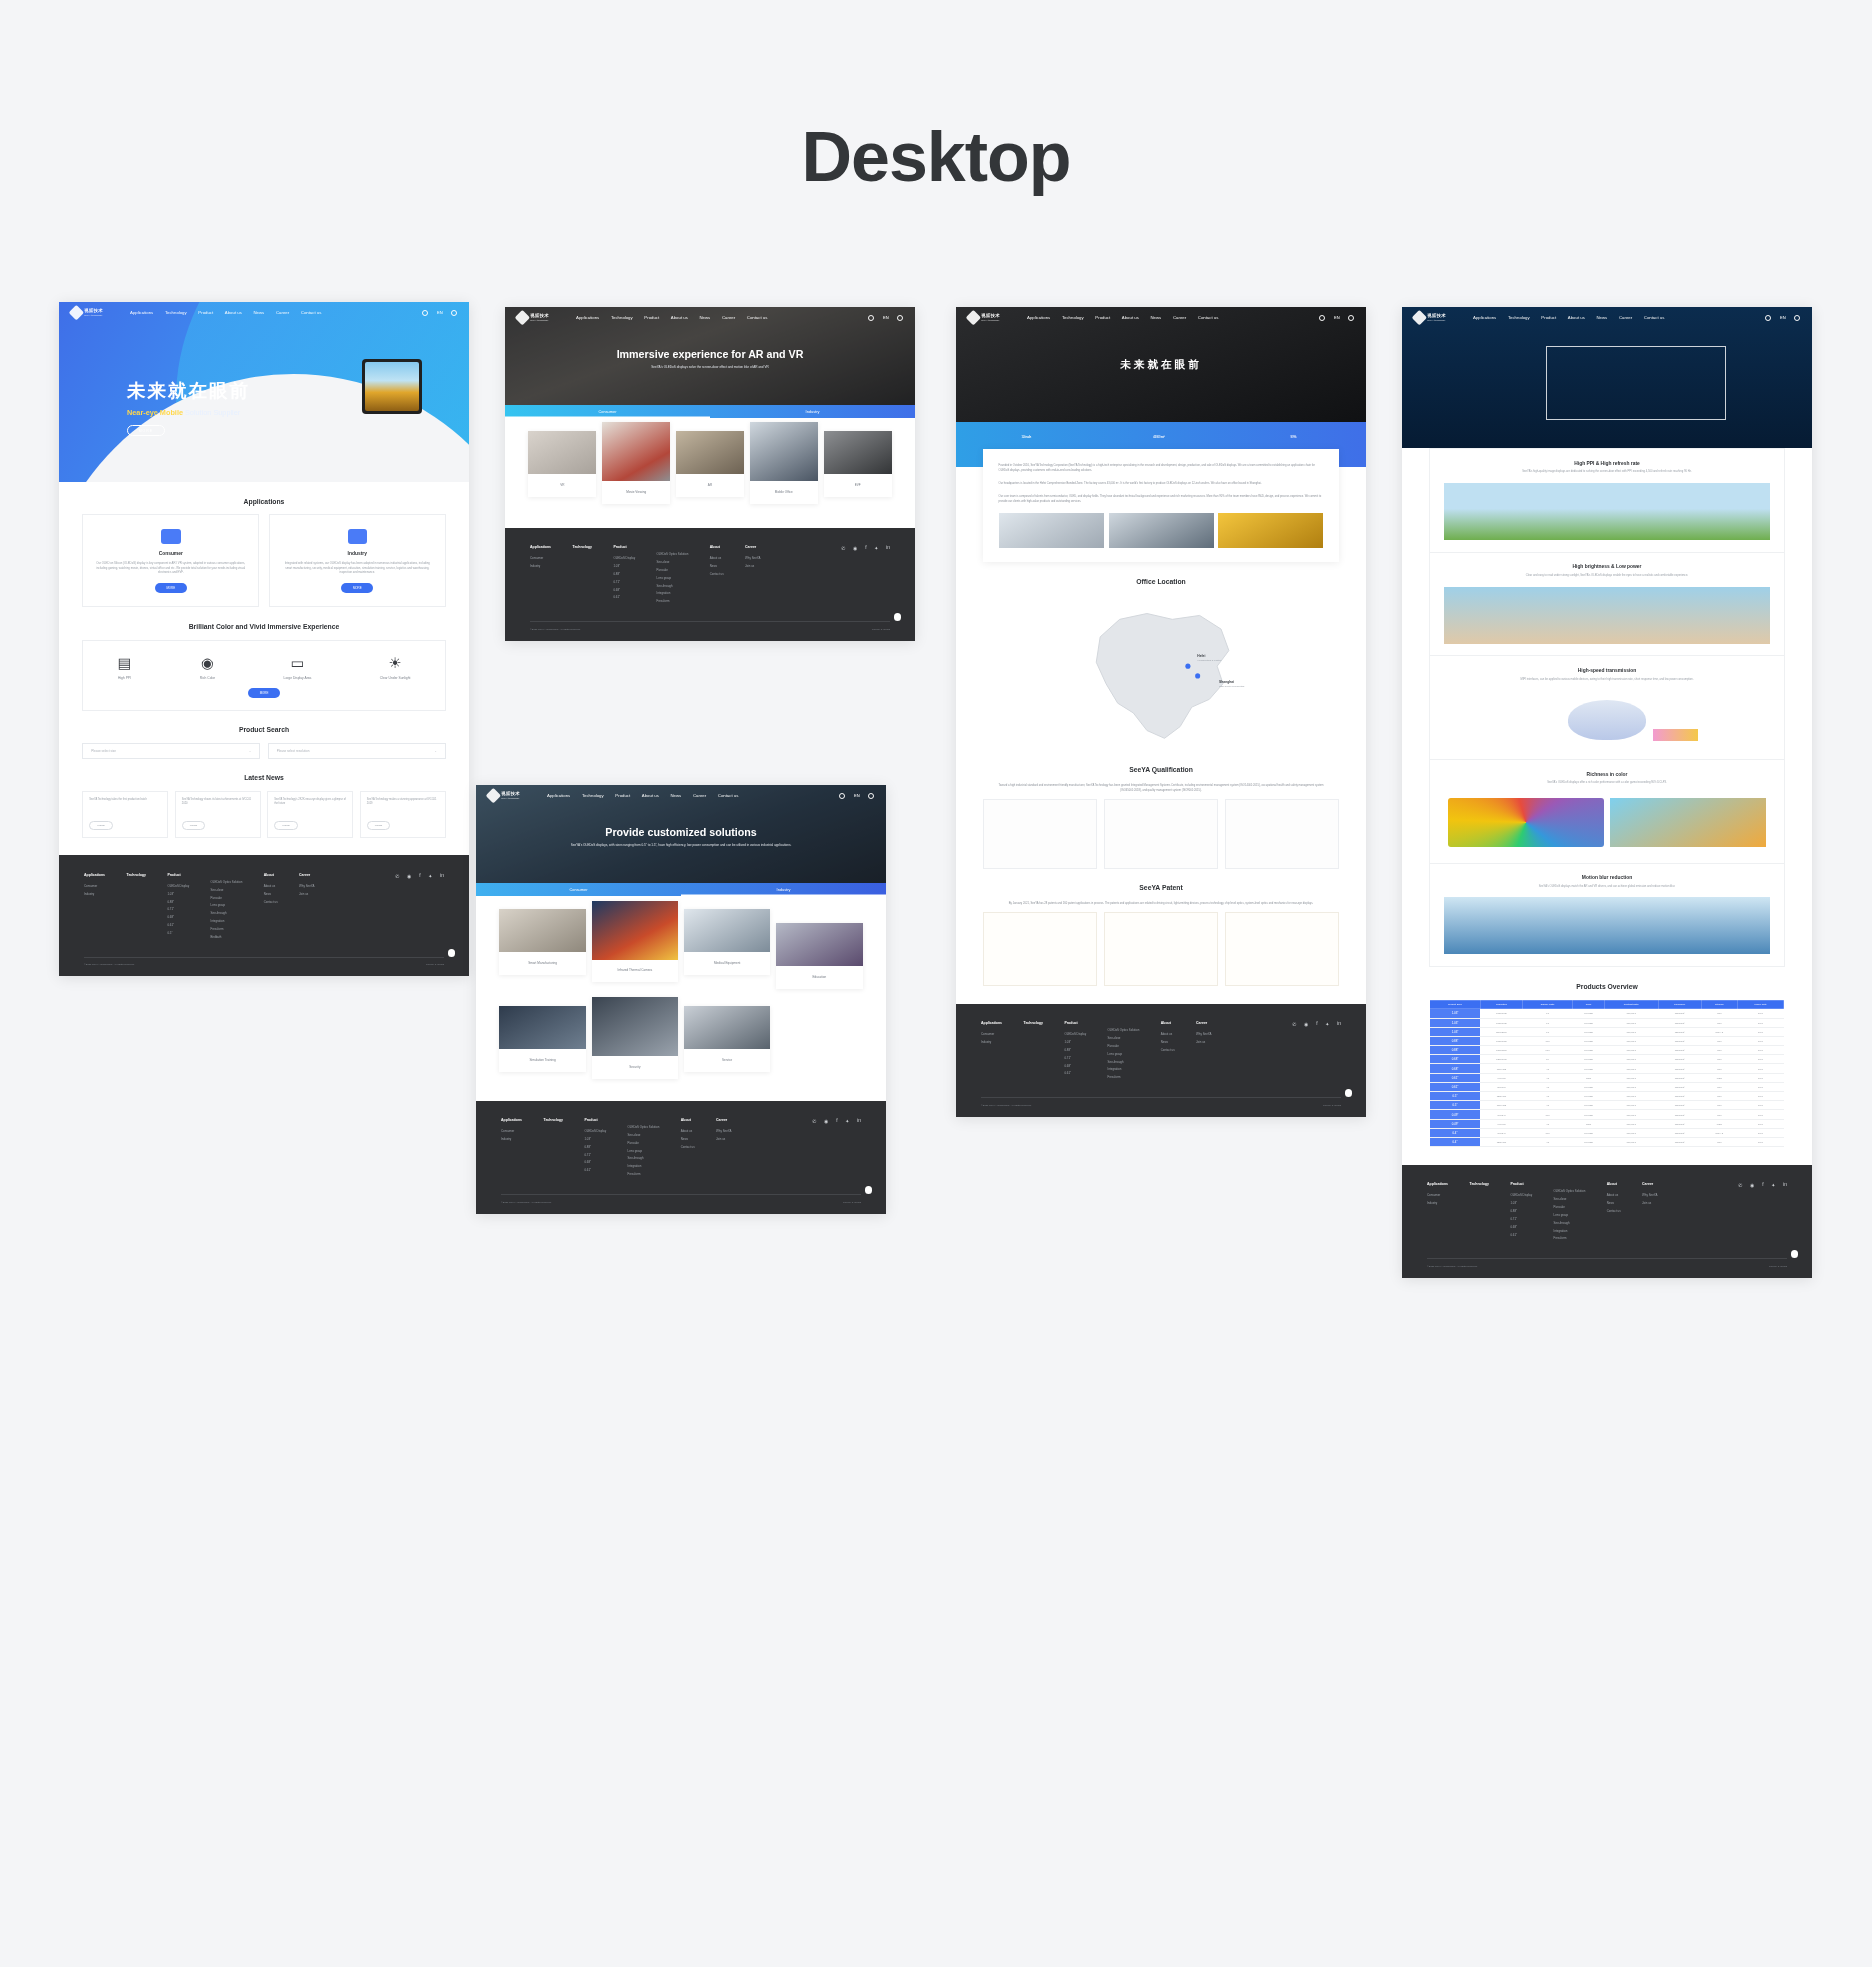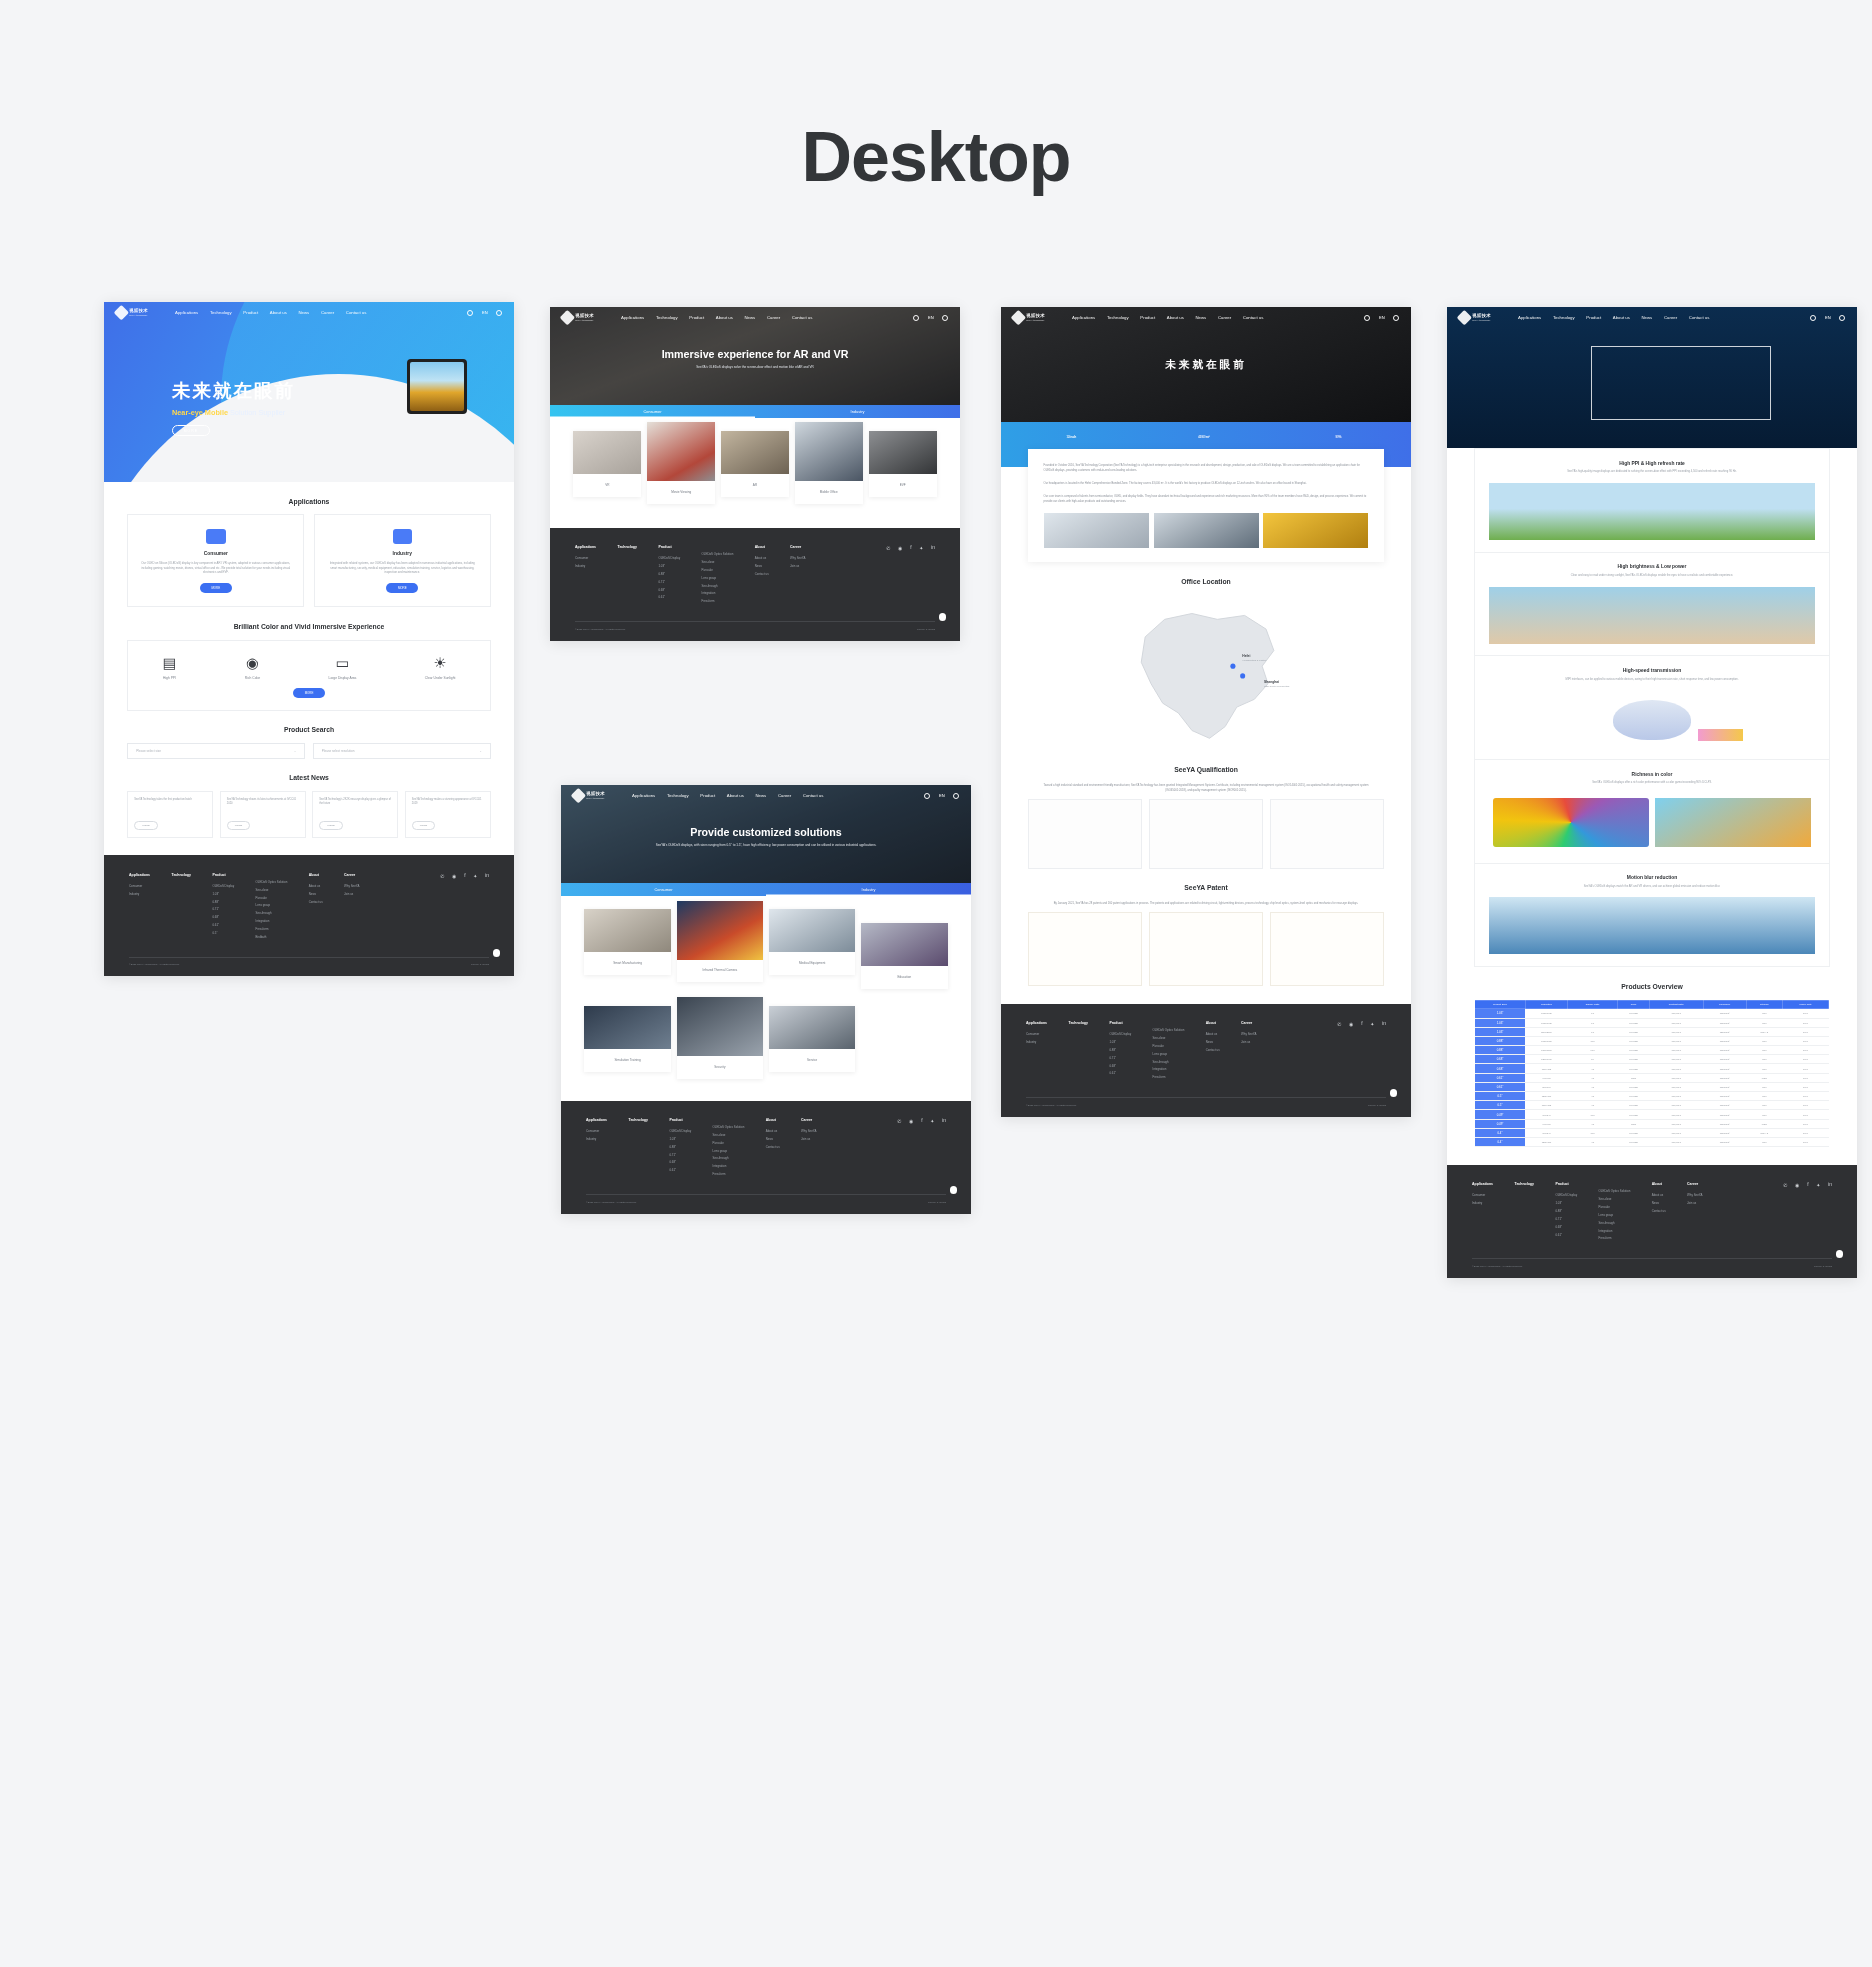--- a/index.html
+++ b/index.html
@@ -13,26 +13,26 @@
   .page-title {
     text-align:center;
     font-size:70px;
     font-weight:bold;
     color:#333639;
     letter-spacing:-1px;
     padding-top:117px;
   }
 
   .boards { position:absolute; top:302px; left:0; width:1872px; }
-  .board { position:absolute; background:#fff; box-shadow:0 2px 13.7px rgba(0,0,0,.10); overflow:hidden;margin-left:45px; }
+  .board { position:absolute; background:#fff; box-shadow:0 2px 13.7px rgba(0,0,0,.10); overflow:hidden; }
 
   
   #b1 { left:59px;  top:0;   width:410px; }
   #b2a{ left:505px; top:4.9px; width:410px; }
-  #b2b{ left:516px; top:483px;width:410px;}
+  #b2b{ left:476px; top:483px;width:410px;}
   #b3 { left:956px; top:4.9px; width:410px; }
   #b4 { left:1402px;top:4.9px; width:410px; }
 
   
   .nav { display:flex; align-items:center; height:21.5px; padding:0 11.7px; position:relative; z-index:5; }
   .logo { display:flex; align-items:center; gap:2.9px; }
   .logo-mark { width:10.7px; height:10.7px; background:#fff; transform:rotate(45deg); border-radius:2px; opacity:.92;}
   .logo-tx { display:flex; flex-direction:column; line-height:1; }
   .logo-tx b { font-size:4.3px; color:#fff; letter-spacing:0.4px;}
   .logo-tx i { font-size:2.3px; color:#fff; font-style:normal; opacity:.8;}

